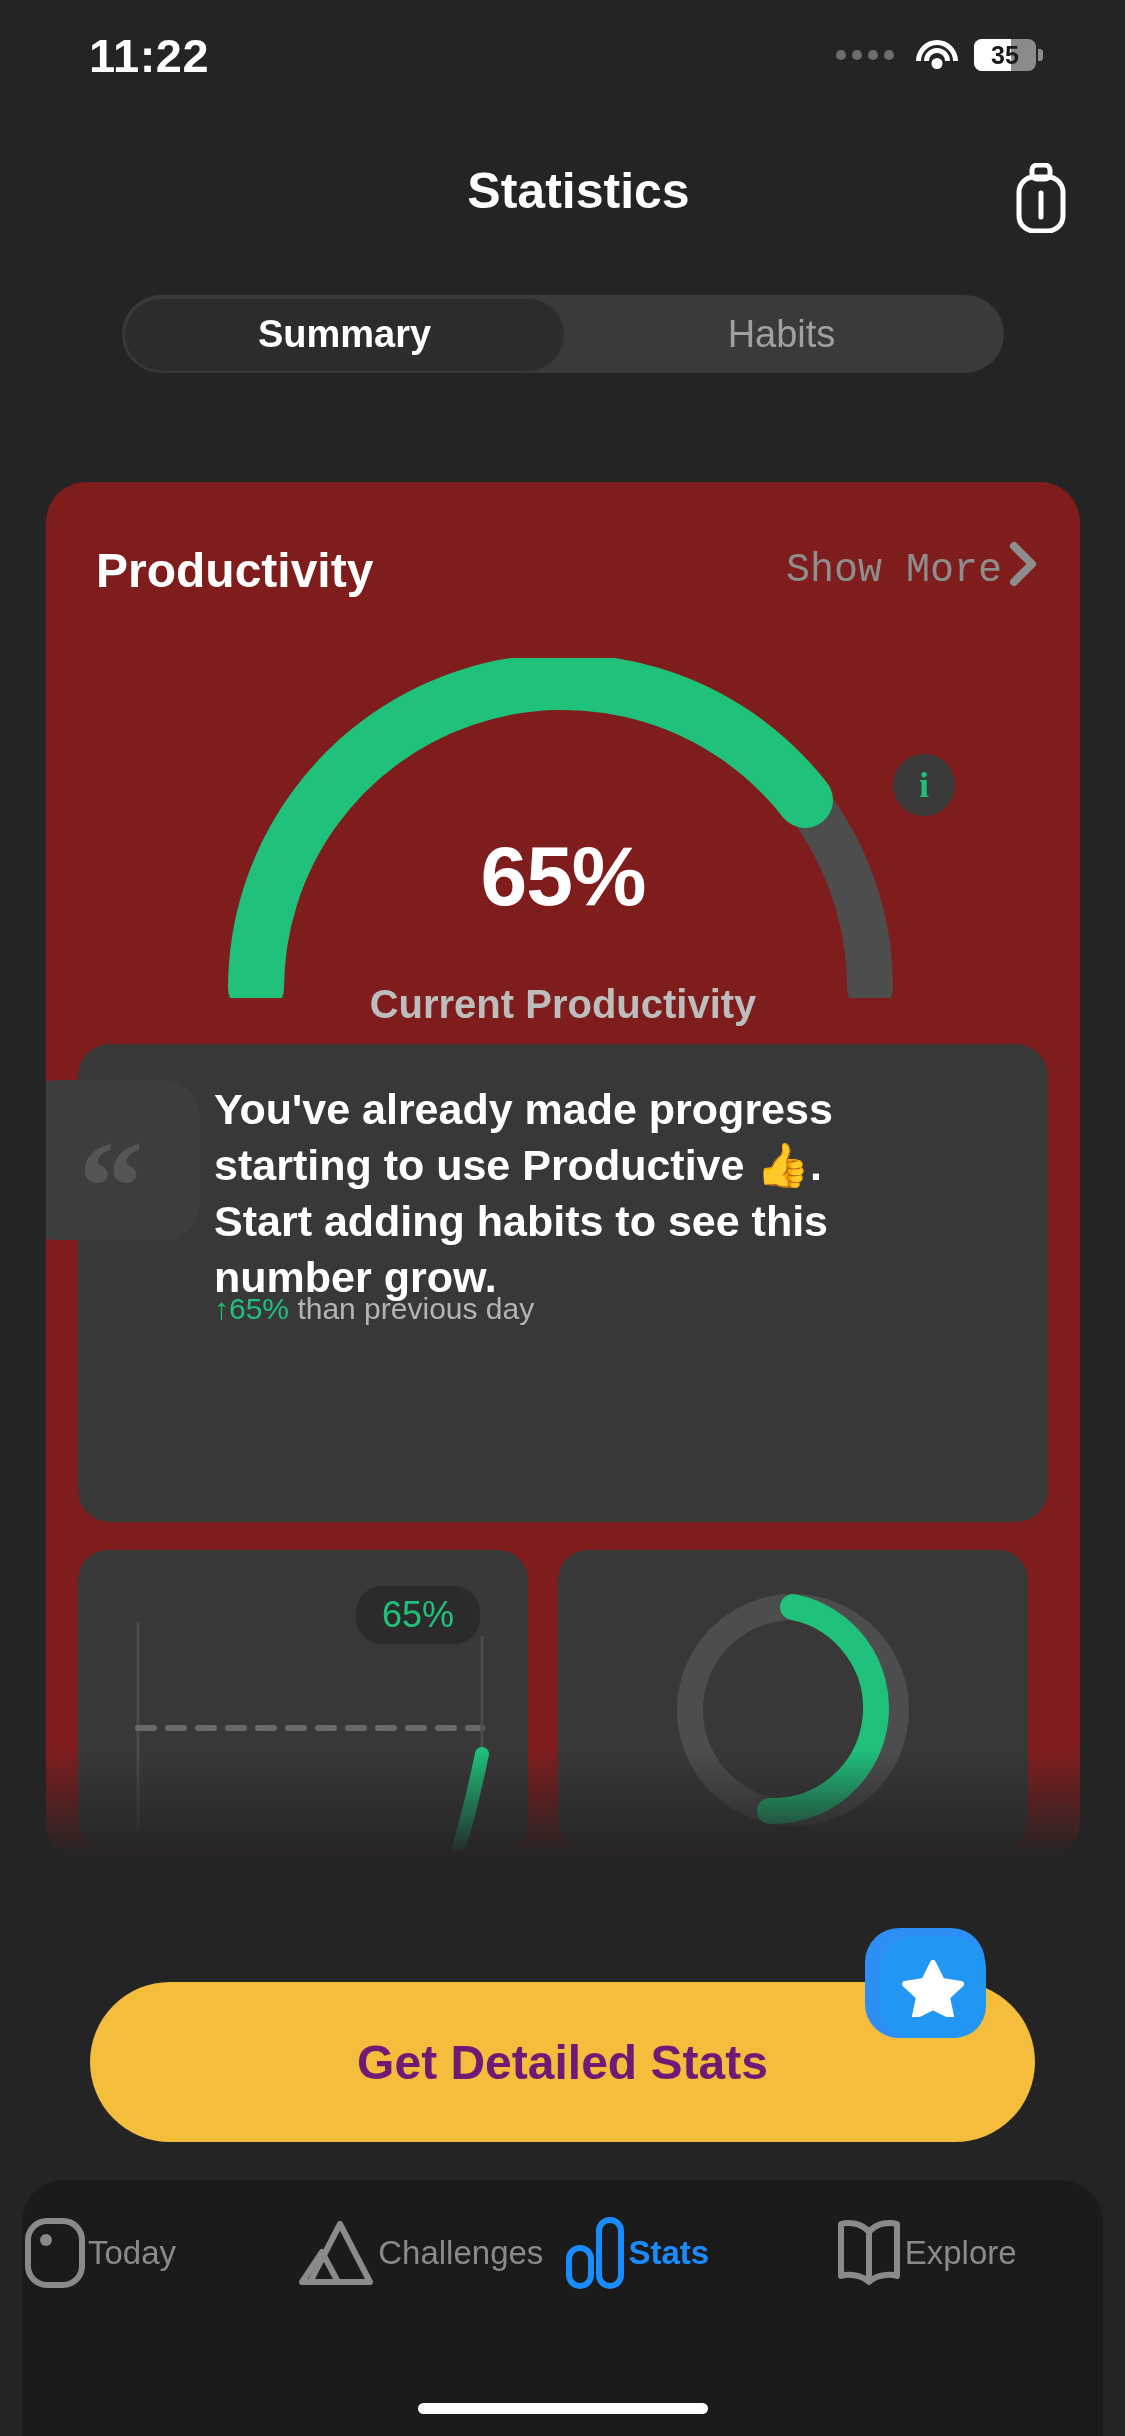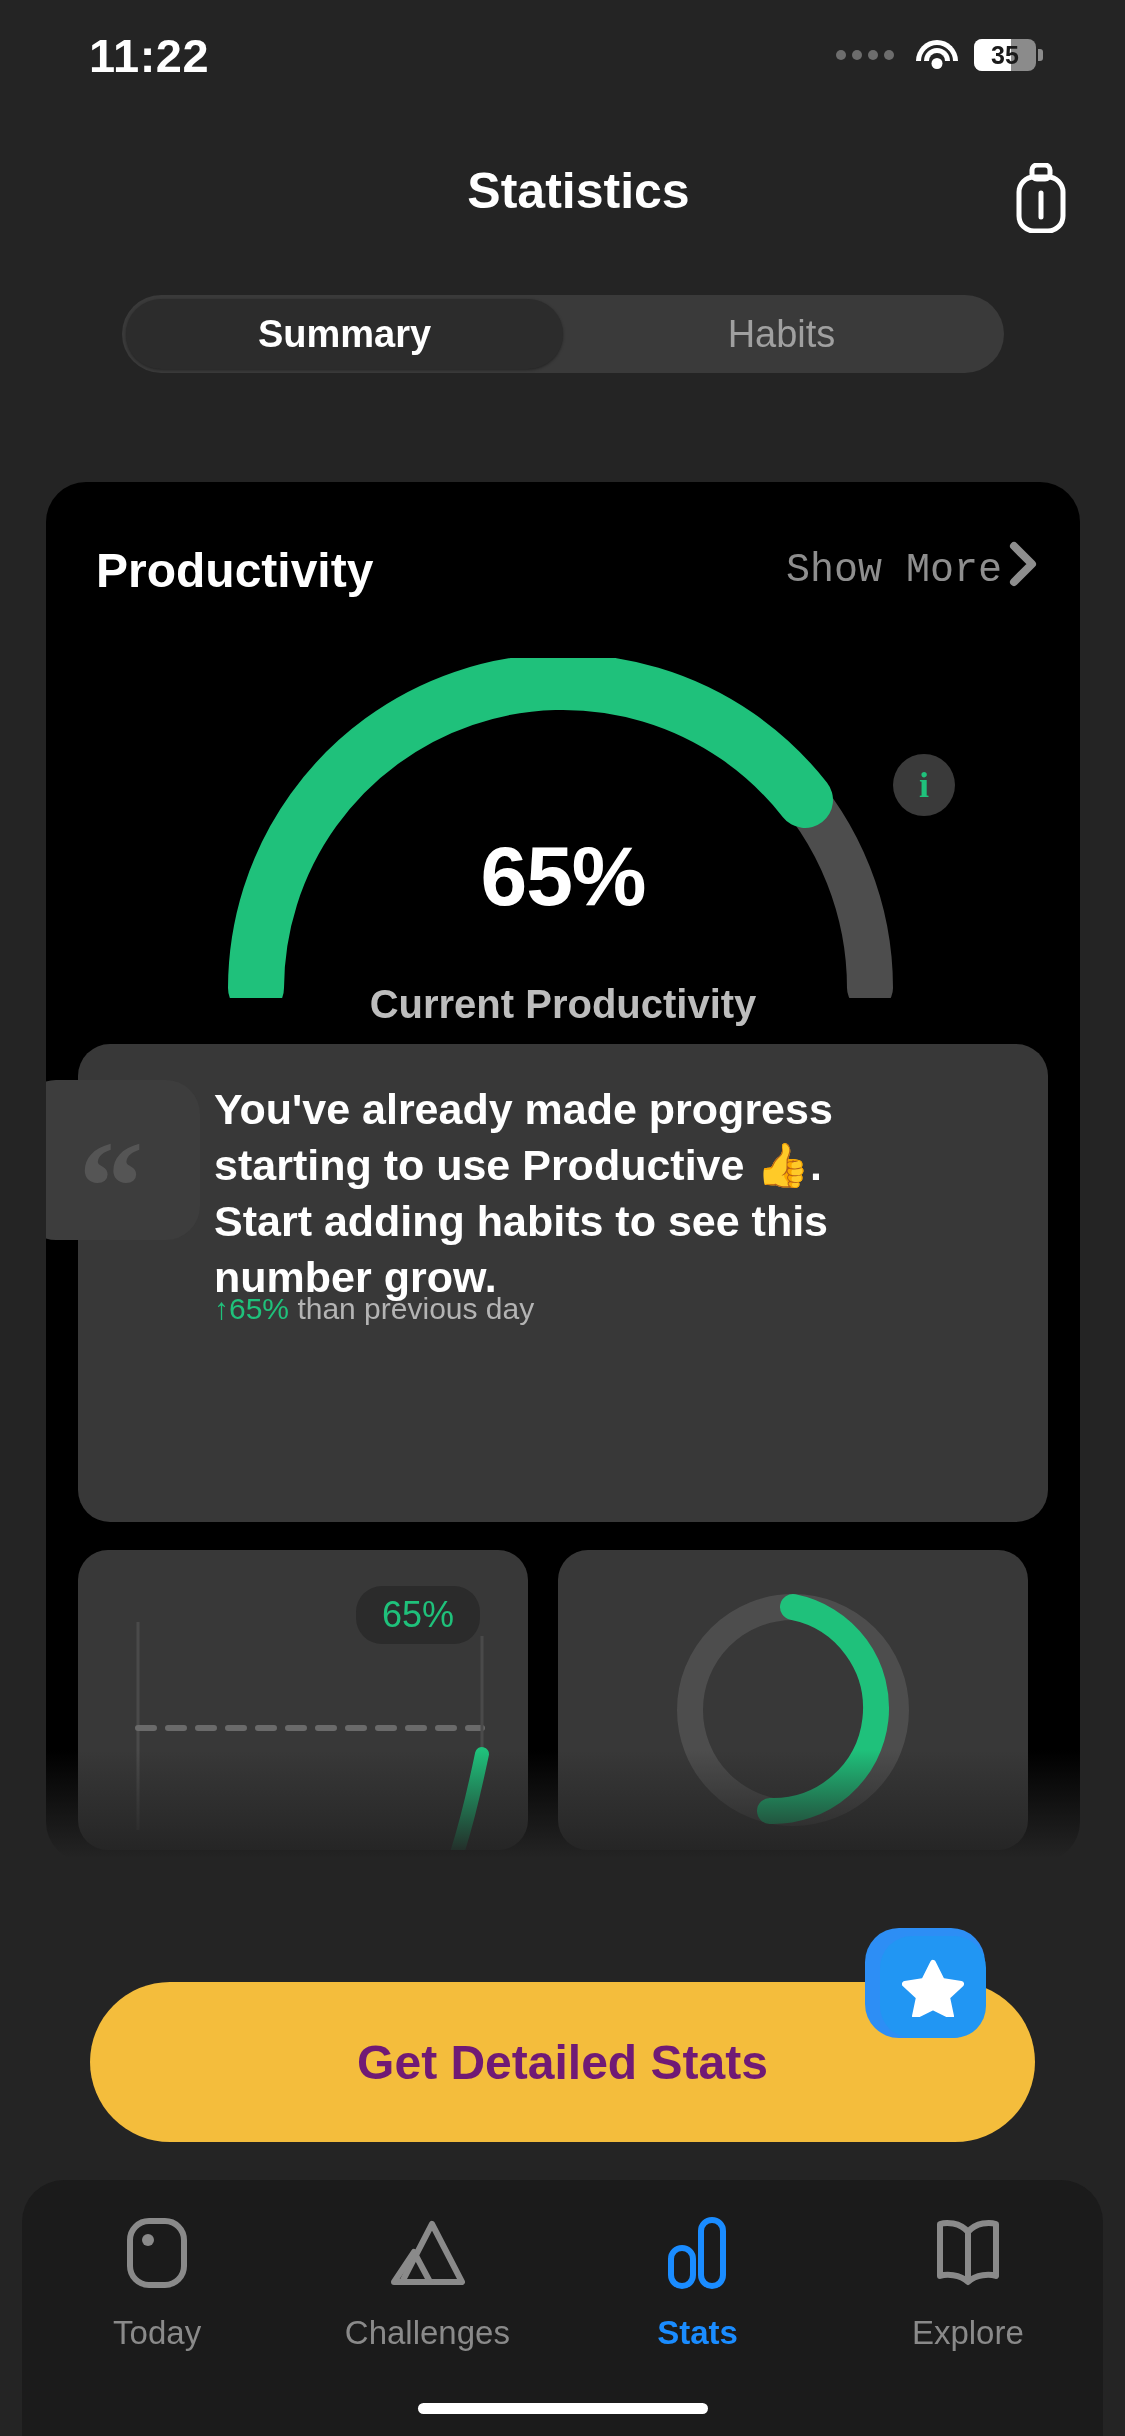--- a/index.html
+++ b/index.html
@@ -52,21 +52,21 @@
   }
   .seg { flex:1; display:flex; align-items:center; justify-content:center;
          border-radius:36px; font-size:38px; }
   .seg.active { background:#2c2c2c; color:#fff; font-weight:600;
                 box-shadow:0 1px 3px rgba(0,0,0,.4); }
   .seg.inactive { color:#a0a0a0; font-weight:400; }
 
   
   .card {
     position:absolute; top:482px; left:46px; width:1034px; height:1380px;
-    background:#000000; border-radius:40px; overflow:hidden;
+    background:#7f1d1d; border-radius:40px; overflow:hidden;
   }
   .card-head { position:absolute; top:58px; left:50px; right:42px;
                display:flex; align-items:center; justify-content:space-between; }
   .card-title { color:#fff; font-size:48px; font-weight:600; }
   .show-more { display:flex; align-items:center; gap:6px;
                color:#8e8e8e; font-size:40px;font-family:Liberation Mono, monospace; }
   .chev { display:block; }
 
   
   .gauge-wrap { position:absolute; top:176px; left:0; width:1034px; height:360px; }
@@ -115,21 +115,21 @@
   .cta-badge { position:absolute; top:1928px; left:865px; width:120px; height:110px;
                background:#2d8ef5; border-radius:34px 34px 34px 34px; }
   .cta-badge-front { position:absolute; top:1936px; left:880px; width:106px; height:102px;
                background:#2196f3; border-radius:32px;
                display:flex; align-items:center; justify-content:center; }
 
   
   .tabbar { position:absolute; bottom:0; left:22px; width:1081px; height:256px;
             background:#1b1b1b; border-radius:42px 42px 0 0;
             display:flex; align-items:flex-start; padding-top:36px; }
-  .tab { flex:1; display:flex; flex-direction:column; align-items:center; gap:24px; }
+  .tab { flex:1; display:flex; align-items:center; gap:0; }
   .tab-ico { height:74px; display:flex; align-items:center; justify-content:center; }
   .tab-lbl { font-size:33px; color:#8a8a8a; }
   .tab.active .tab-lbl { color:#1a8cff; font-weight:600; }
 
   .home-ind { position:absolute; bottom:22px; left:50%; transform:translateX(-50%);
               width:290px; height:11px; background:#fff; border-radius:6px; }
 </style>
 </head>
 <body>
 

